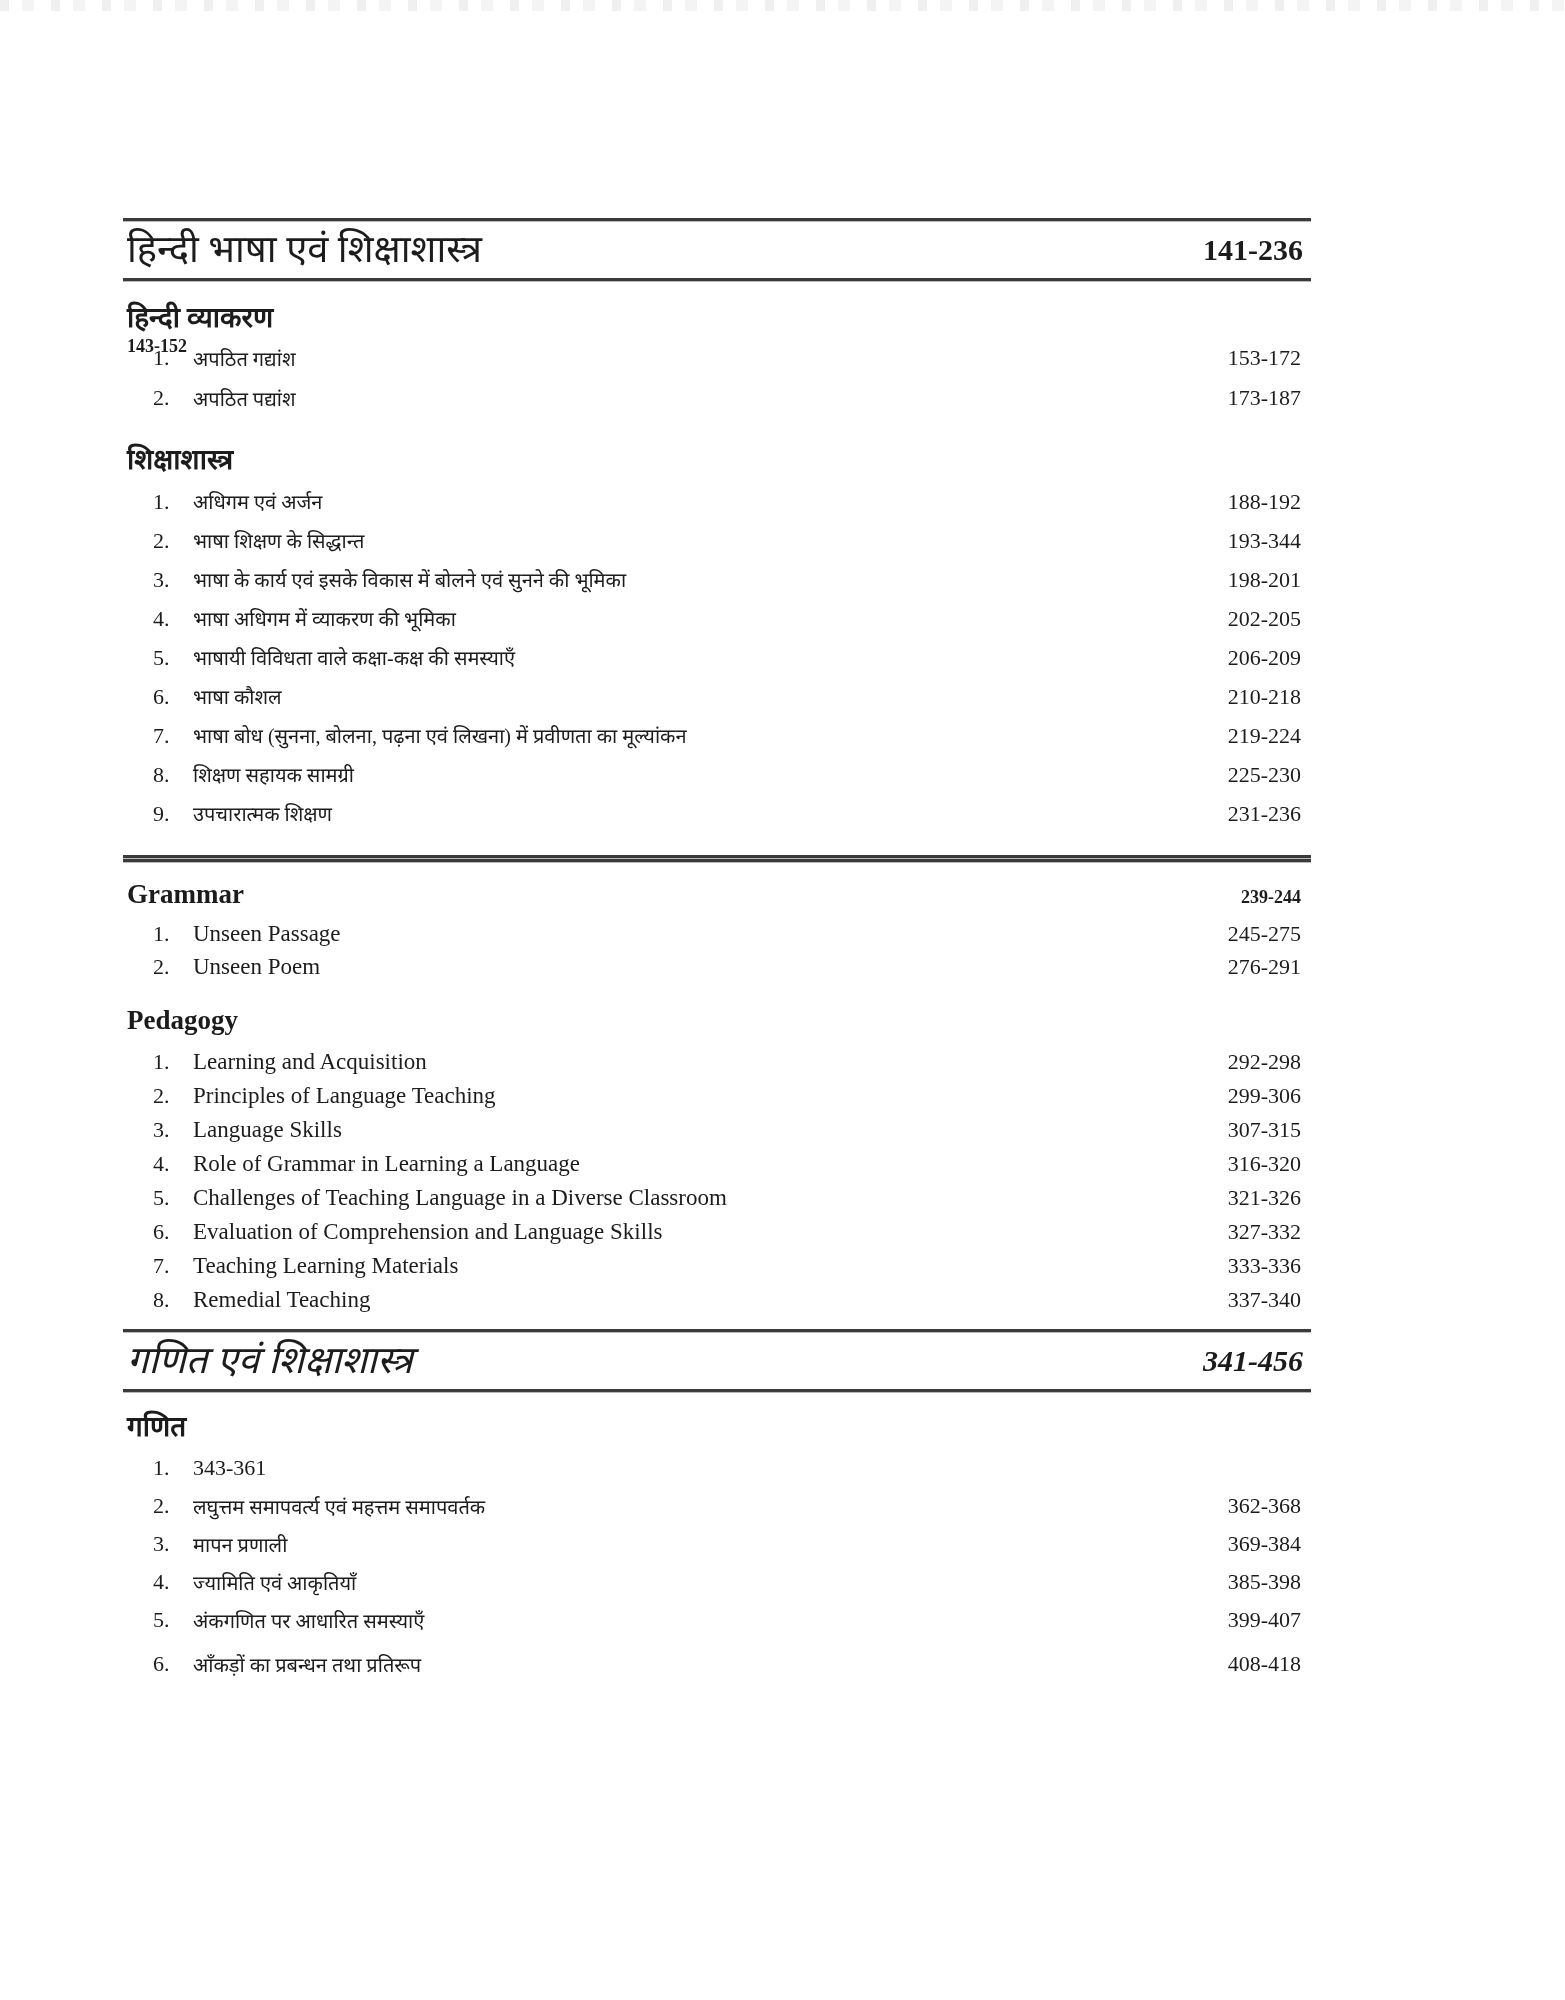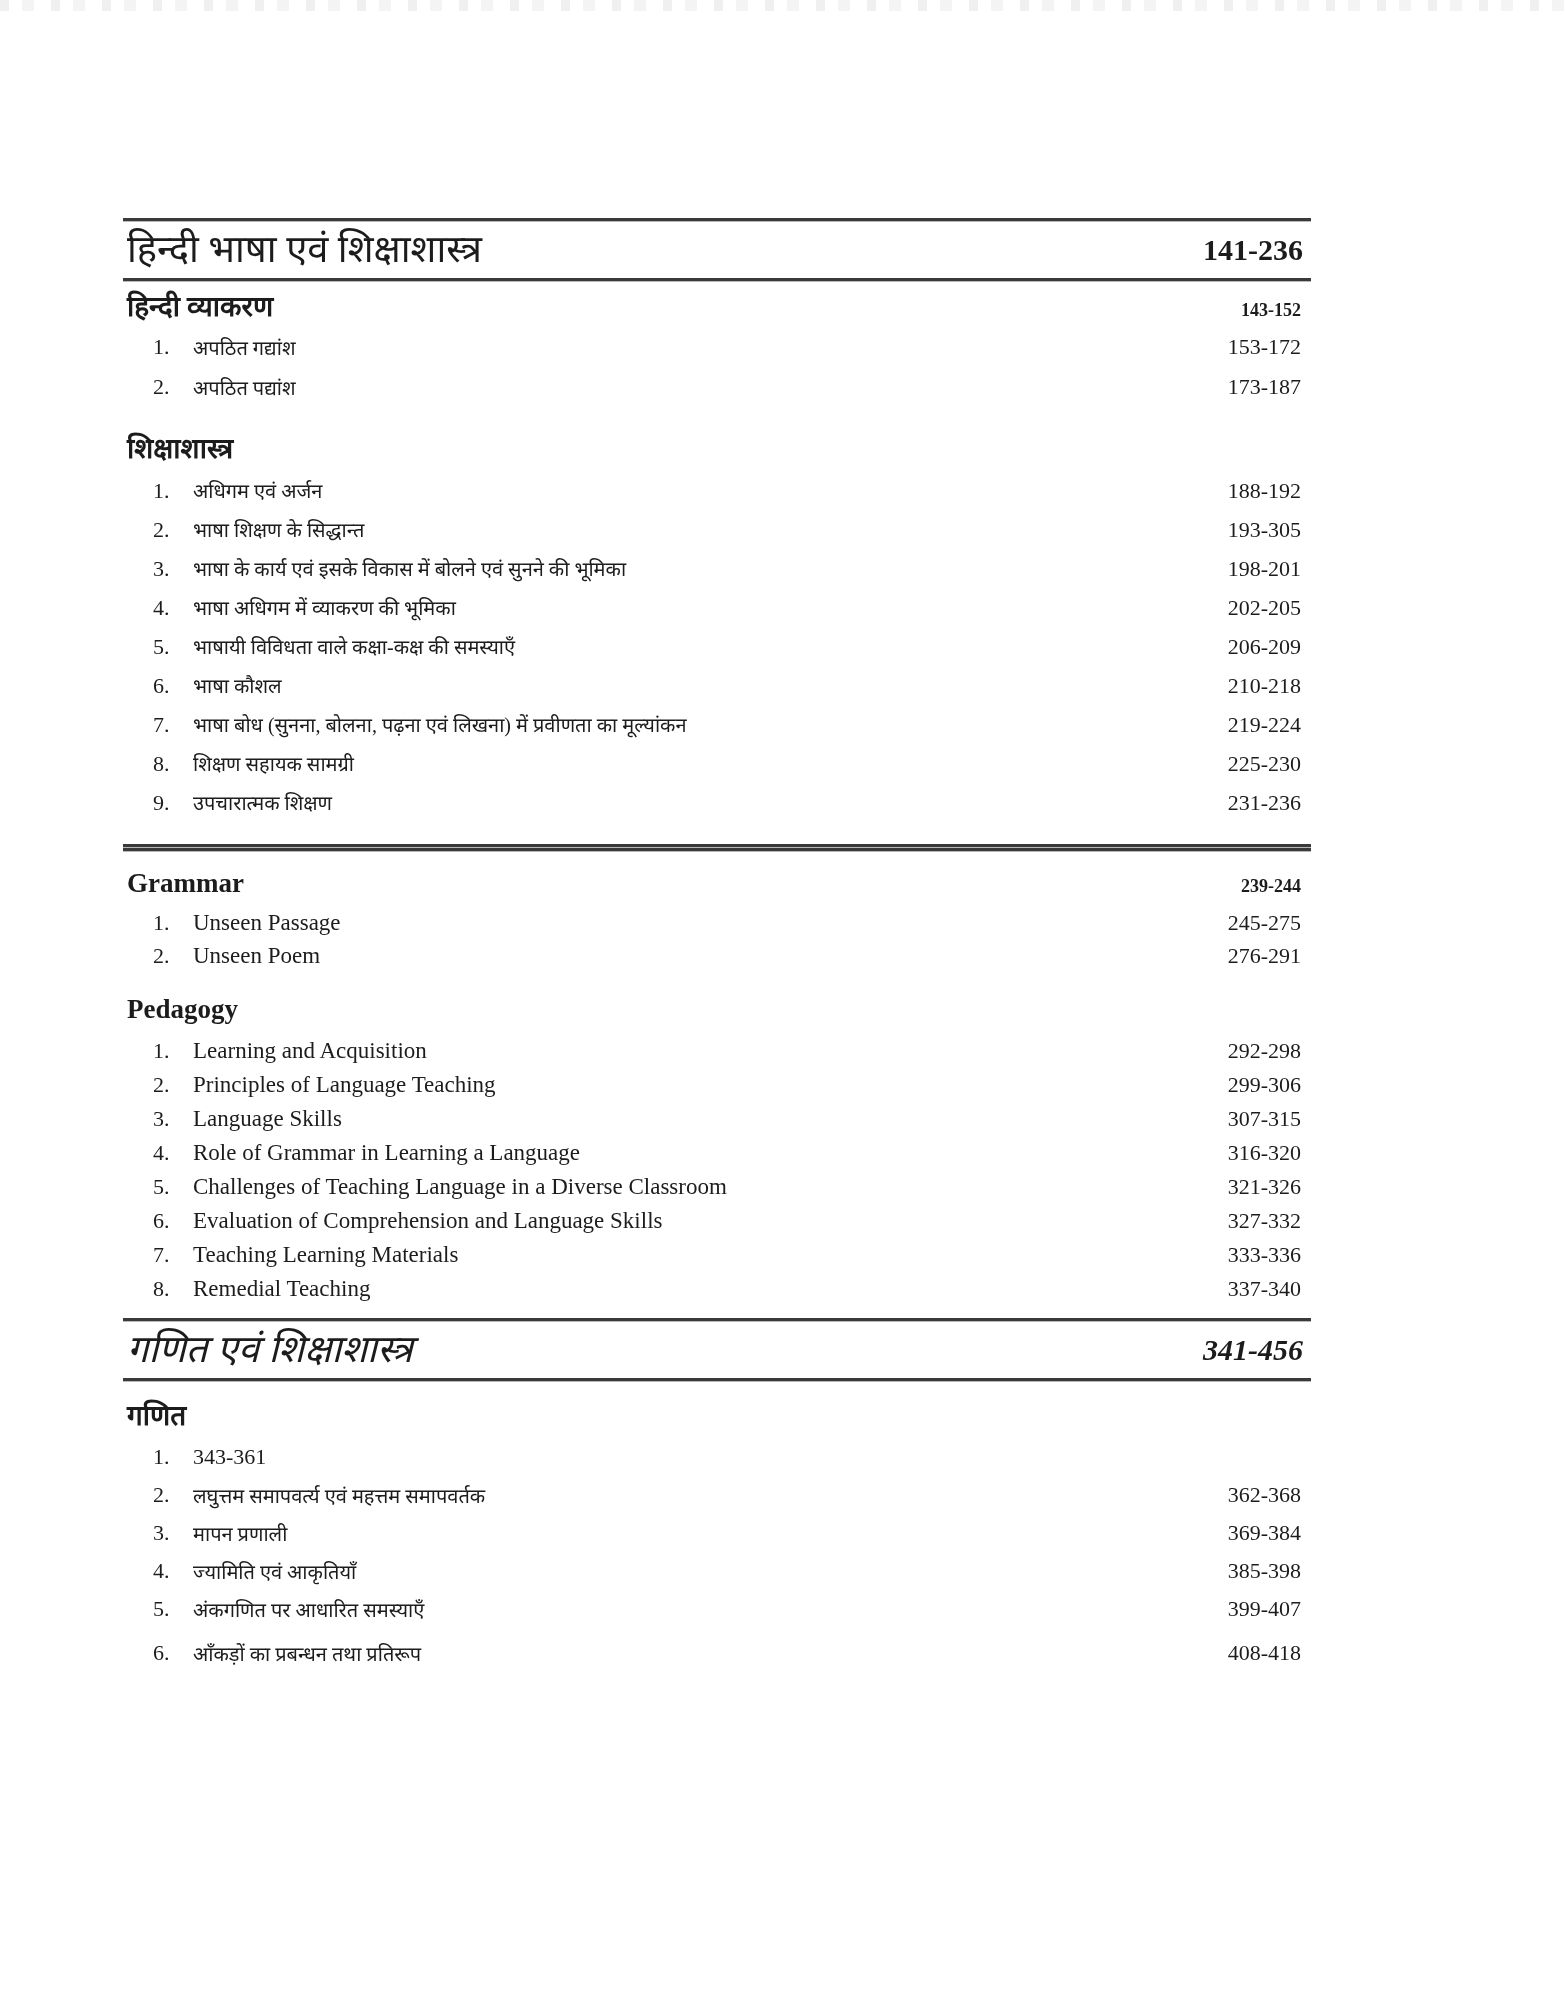--- a/index.html
+++ b/index.html
@@ -105,21 +105,21 @@
     font-size: 20px;
   }
   .items-en .item-label { font-size: 23px; }
   .item-pages {
     flex: none;
     font-size: 22px;
     white-space: nowrap;
   }
   
   .head-1 { margin-top: 218px; }
-  .sub-hi-grammar { margin-top: 7px; height: 38px; }
+  .sub-hi-grammar { margin-top: 18px; height: 38px; flex-direction: column; }
   .items-hi-a li { height: 40px; }
   .sub-shiksha { margin-top: 20px; height: 44px; align-items: center; }
   .items-hi-b li { height: 39px; }
   .head-2 { margin-top: 22px; }
   .sub-grammar { margin-top: 14px; height: 40px; }
   .items-en-a li { height: 33px; }
   .sub-pedagogy { margin-top: 20px; height: 42px; }
   .items-en-b li { height: 34px; }
   .head-3 { margin-top: 12px; font-style: italic; }
   .sub-ganit { margin-top: 16px; height: 40px; }
@@ -177,21 +177,21 @@
 
     <ul class="items items-hi-b">
       <li>
         <span class="item-num">1.</span>
         <span class="item-label">अधिगम एवं अर्जन</span>
         <span class="item-pages">188-192</span>
       </li>
       <li>
         <span class="item-num">2.</span>
         <span class="item-label">भाषा शिक्षण के सिद्धान्त</span>
-        <span class="item-pages">193-305</span>
+        <span class="item-pages">193-344</span>
       </li>
       <li>
         <span class="item-num">3.</span>
         <span class="item-label">भाषा के कार्य एवं इसके विकास में बोलने एवं सुनने की भूमिका</span>
         <span class="item-pages">198-201</span>
       </li>
       <li>
         <span class="item-num">4.</span>
         <span class="item-label">भाषा अधिगम में व्याकरण की भूमिका</span>
         <span class="item-pages">202-205</span>

